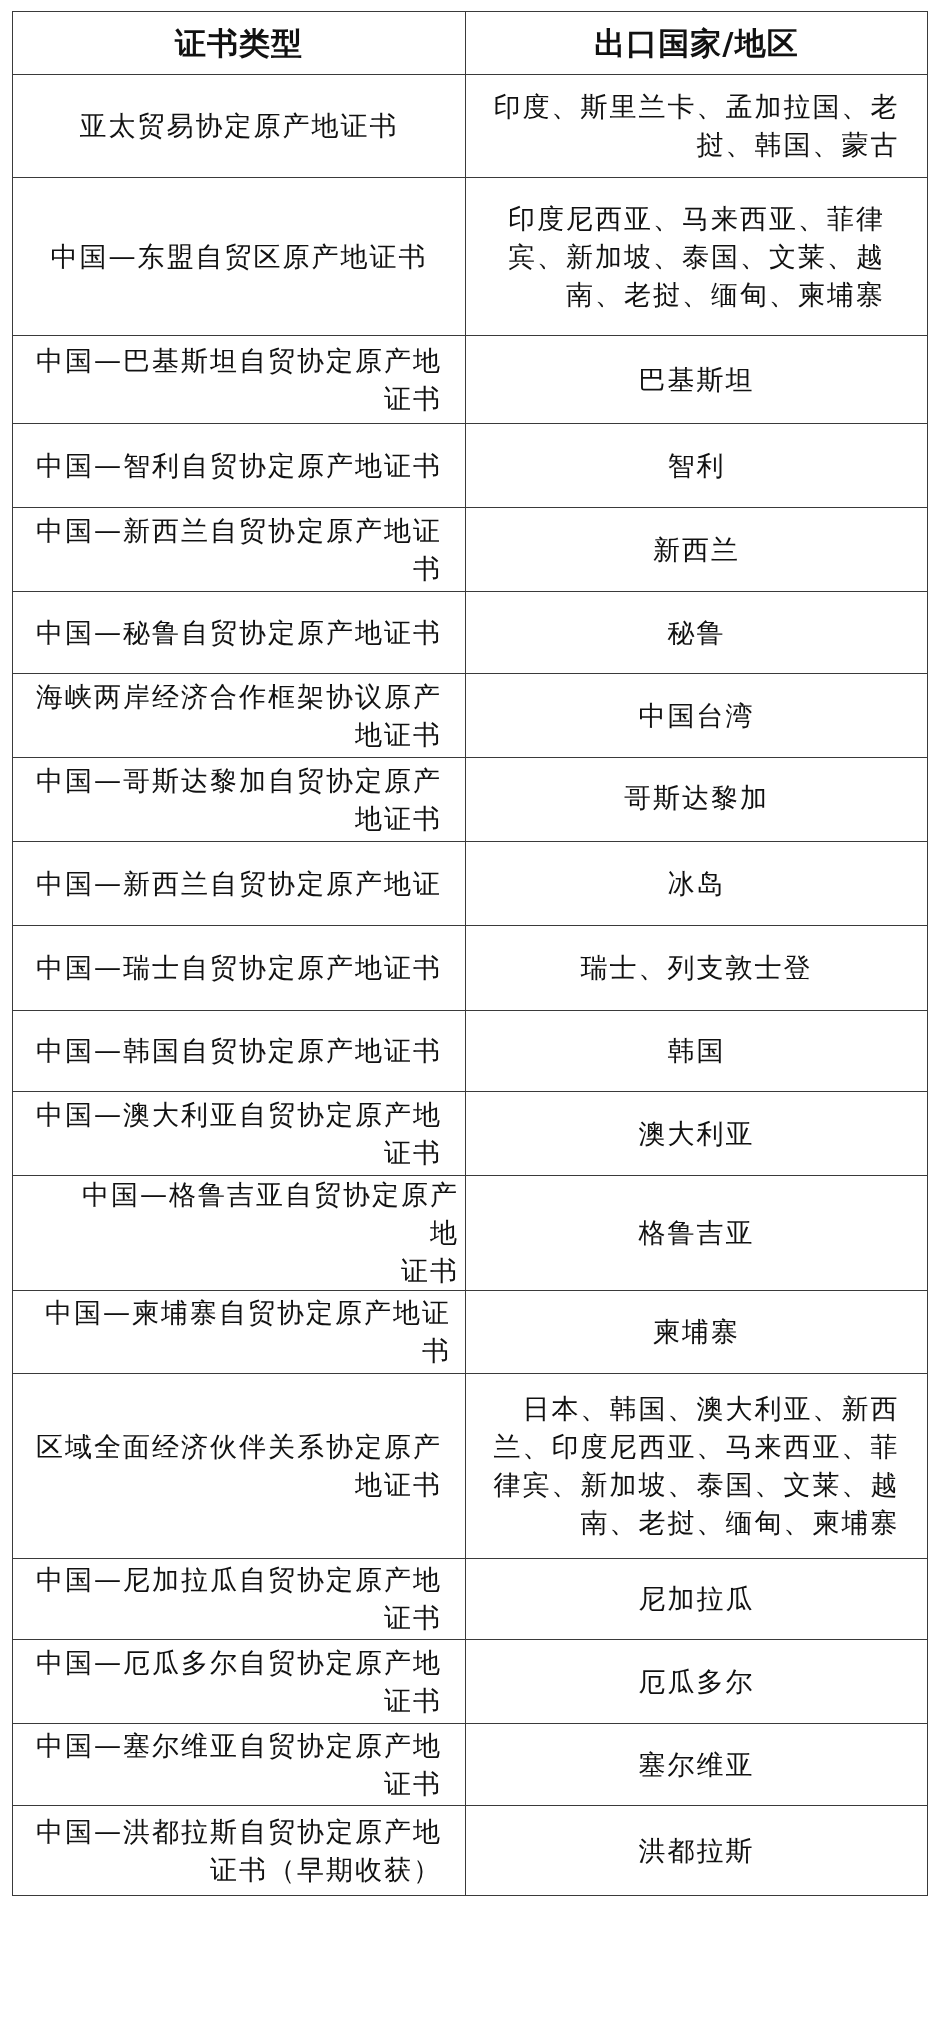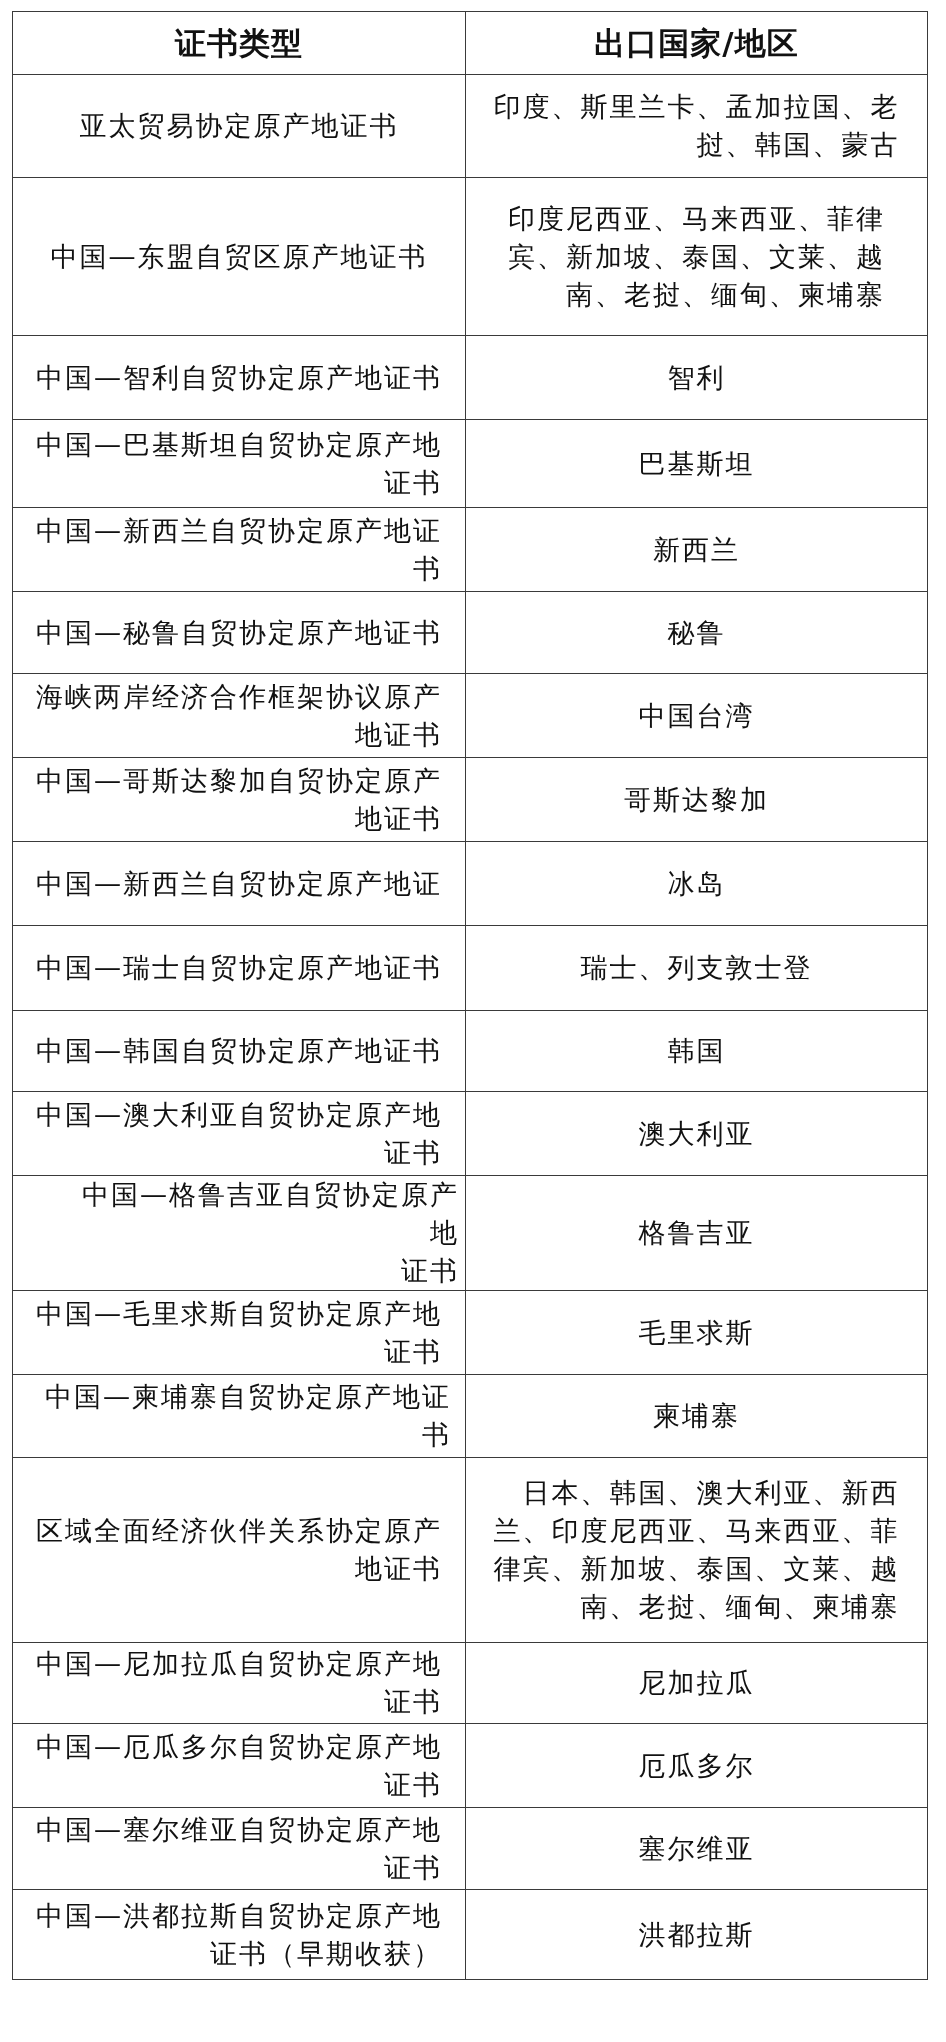--- a/index.html
+++ b/index.html
@@ -69,46 +69,46 @@
         <td style="height: 102px;"><span class="cell-text">印度、斯里兰卡、孟加拉国、老
 挝、韩国、蒙古</span></td>
       </tr>
     <tr>
         <td style="height: 157px;"><span class="cell-text">中国—东盟自贸区原产地证书</span></td>
         <td style="height: 157px;"><span class="cell-text">印度尼西亚、马来西亚、菲律
 宾、新加坡、泰国、文莱、越
 南、老挝、缅甸、柬埔寨</span></td>
       </tr>
     <tr>
-        <td style="height: 83px;"><span class="cell-text">中国—智利自贸协定原产地证书</span></td>
-        <td style="height: 83px;"><span class="cell-text">智利</span></td>
-      </tr>
-    <tr>
         <td style="height: 87px;"><span class="cell-text">中国—巴基斯坦自贸协定原产地
 证书</span></td>
         <td style="height: 87px;"><span class="cell-text">巴基斯坦</span></td>
+      </tr>
+    <tr>
+        <td style="height: 83px;"><span class="cell-text">中国—智利自贸协定原产地证书</span></td>
+        <td style="height: 83px;"><span class="cell-text">智利</span></td>
       </tr>
     <tr>
         <td style="height: 83px;"><span class="cell-text">中国—新西兰自贸协定原产地证
 书</span></td>
         <td style="height: 83px;"><span class="cell-text">新西兰</span></td>
       </tr>
     <tr>
         <td style="height: 81px;"><span class="cell-text">中国—秘鲁自贸协定原产地证书</span></td>
         <td style="height: 81px;"><span class="cell-text">秘鲁</span></td>
       </tr>
     <tr>
         <td style="height: 83px;"><span class="cell-text">海峡两岸经济合作框架协议原产
 地证书</span></td>
         <td style="height: 83px;"><span class="cell-text">中国台湾</span></td>
       </tr>
     <tr>
         <td style="height: 83px;"><span class="cell-text">中国—哥斯达黎加自贸协定原产
 地证书</span></td>
-        <td style="height: 83px;"><span class="cell-text">哥斯达黎加</span></td>
+        <td style="height: 83px; font-family: Liberation Mono, monospace;"><span class="cell-text">哥斯达黎加</span></td>
       </tr>
     <tr>
         <td style="height: 83px;"><span class="cell-text">中国—新西兰自贸协定原产地证</span></td>
         <td style="height: 83px;"><span class="cell-text">冰岛</span></td>
       </tr>
     <tr>
         <td style="height: 84px;"><span class="cell-text">中国—瑞士自贸协定原产地证书</span></td>
         <td style="height: 84px;"><span class="cell-text">瑞士、列支敦士登</span></td>
       </tr>
     <tr>
@@ -117,25 +117,20 @@
       </tr>
     <tr>
         <td style="height: 83px;"><span class="cell-text">中国—澳大利亚自贸协定原产地
 证书</span></td>
         <td style="height: 83px;"><span class="cell-text">澳大利亚</span></td>
       </tr>
     <tr>
         <td style="height: 82px; padding-left: 44px;"><span class="cell-text">中国—格鲁吉亚自贸协定原产地
 证书</span></td>
         <td style="height: 82px;"><span class="cell-text">格鲁吉亚</span></td>
-      </tr>
-    <tr>
-        <td style="height: 83px;"><span class="cell-text">中国—毛里求斯自贸协定原产地
-证书</span></td>
-        <td style="height: 83px;"><span class="cell-text">毛里求斯</span></td>
       </tr>
     <tr>
         <td style="height: 82px; padding-left: 24px;"><span class="cell-text">中国—柬埔寨自贸协定原产地证
 书</span></td>
         <td style="height: 82px; margin-top: 32px;"><span class="cell-text">柬埔寨</span></td>
       </tr>
     <tr>
         <td style="height: 184px;"><span class="cell-text">区域全面经济伙伴关系协定原产
 地证书</span></td>
         <td style="height: 184px;"><span class="cell-text">日本、韩国、澳大利亚、新西

